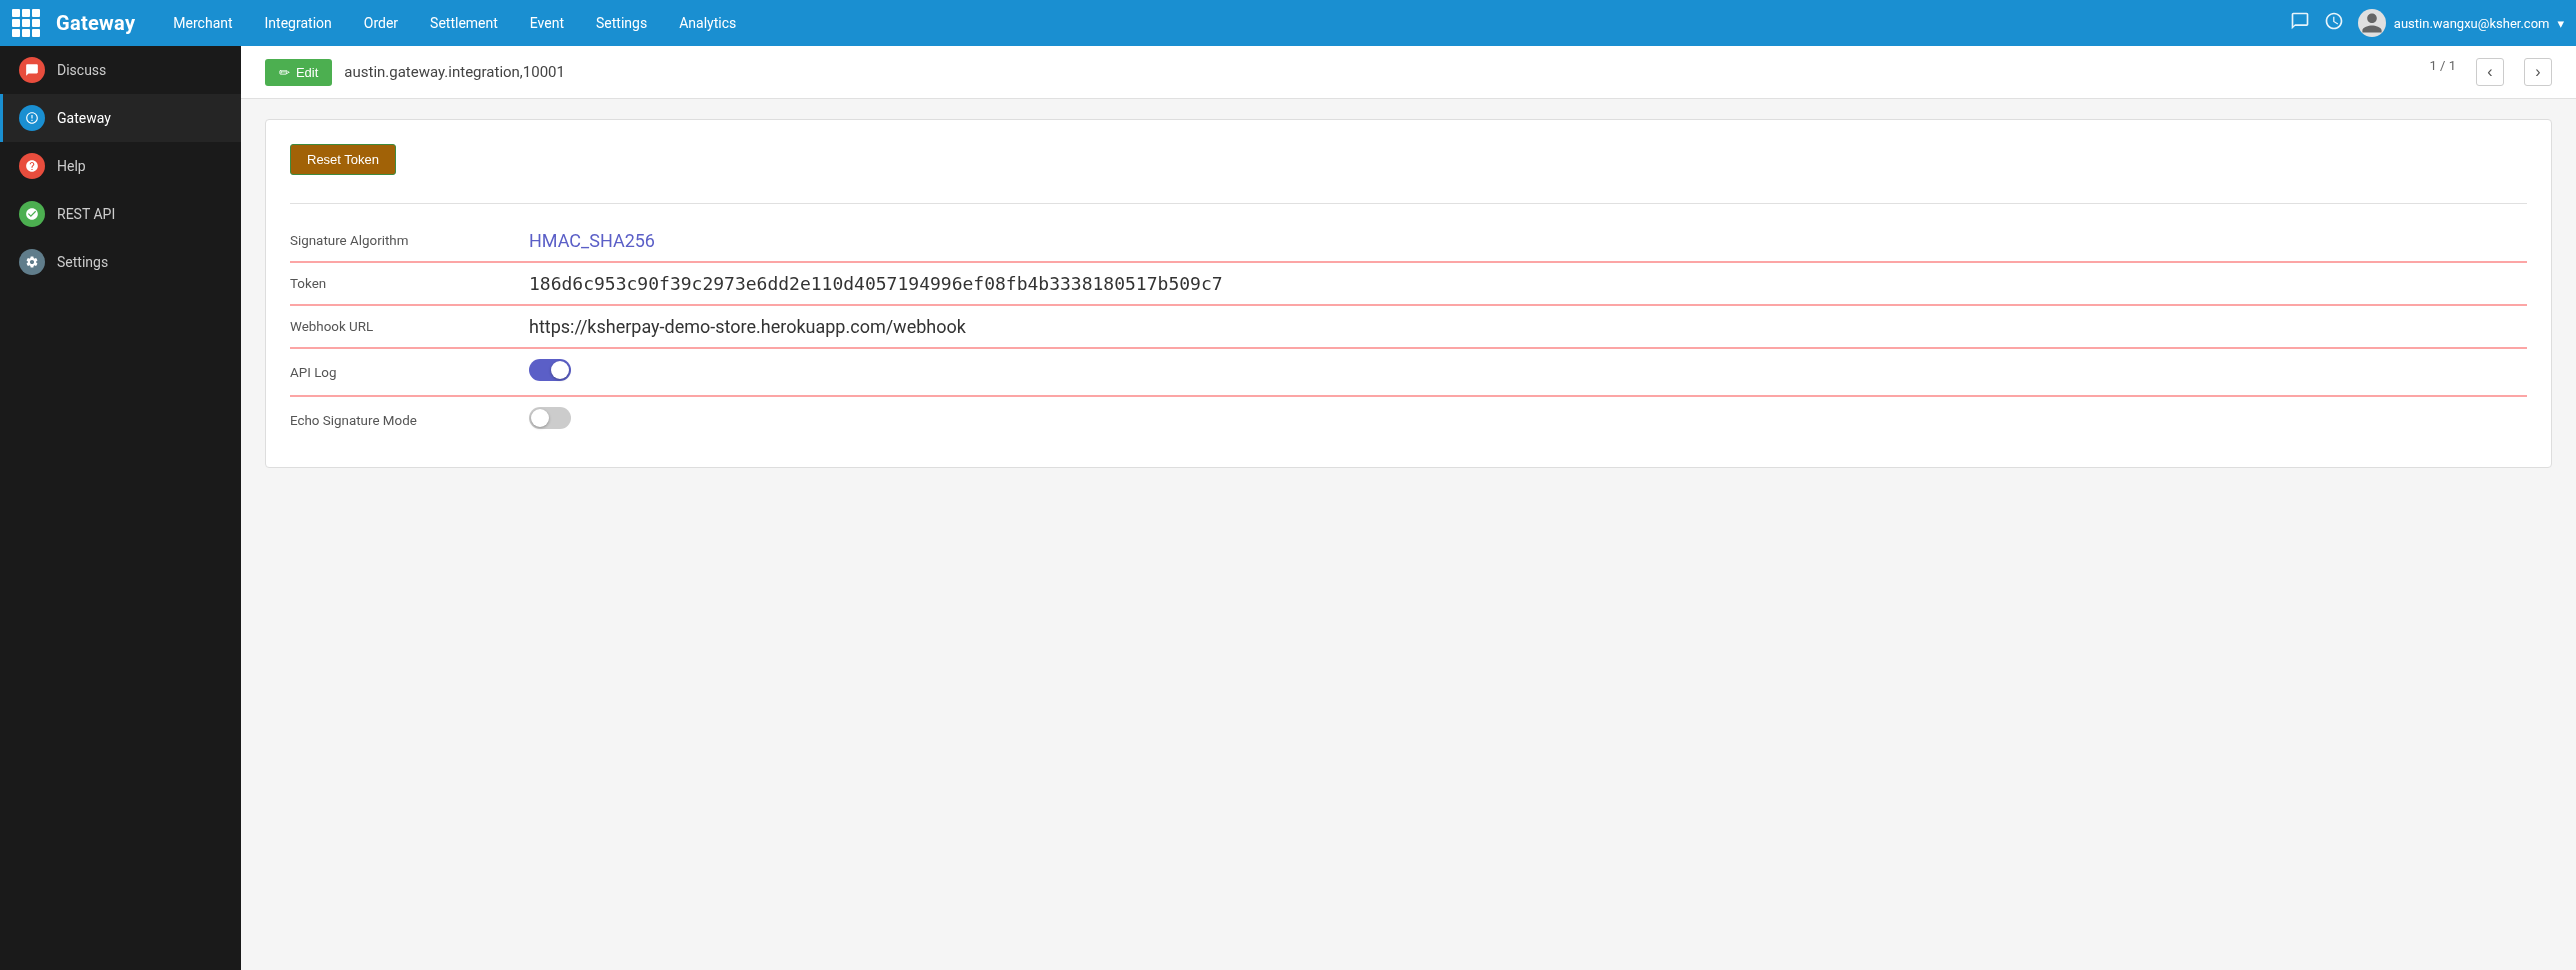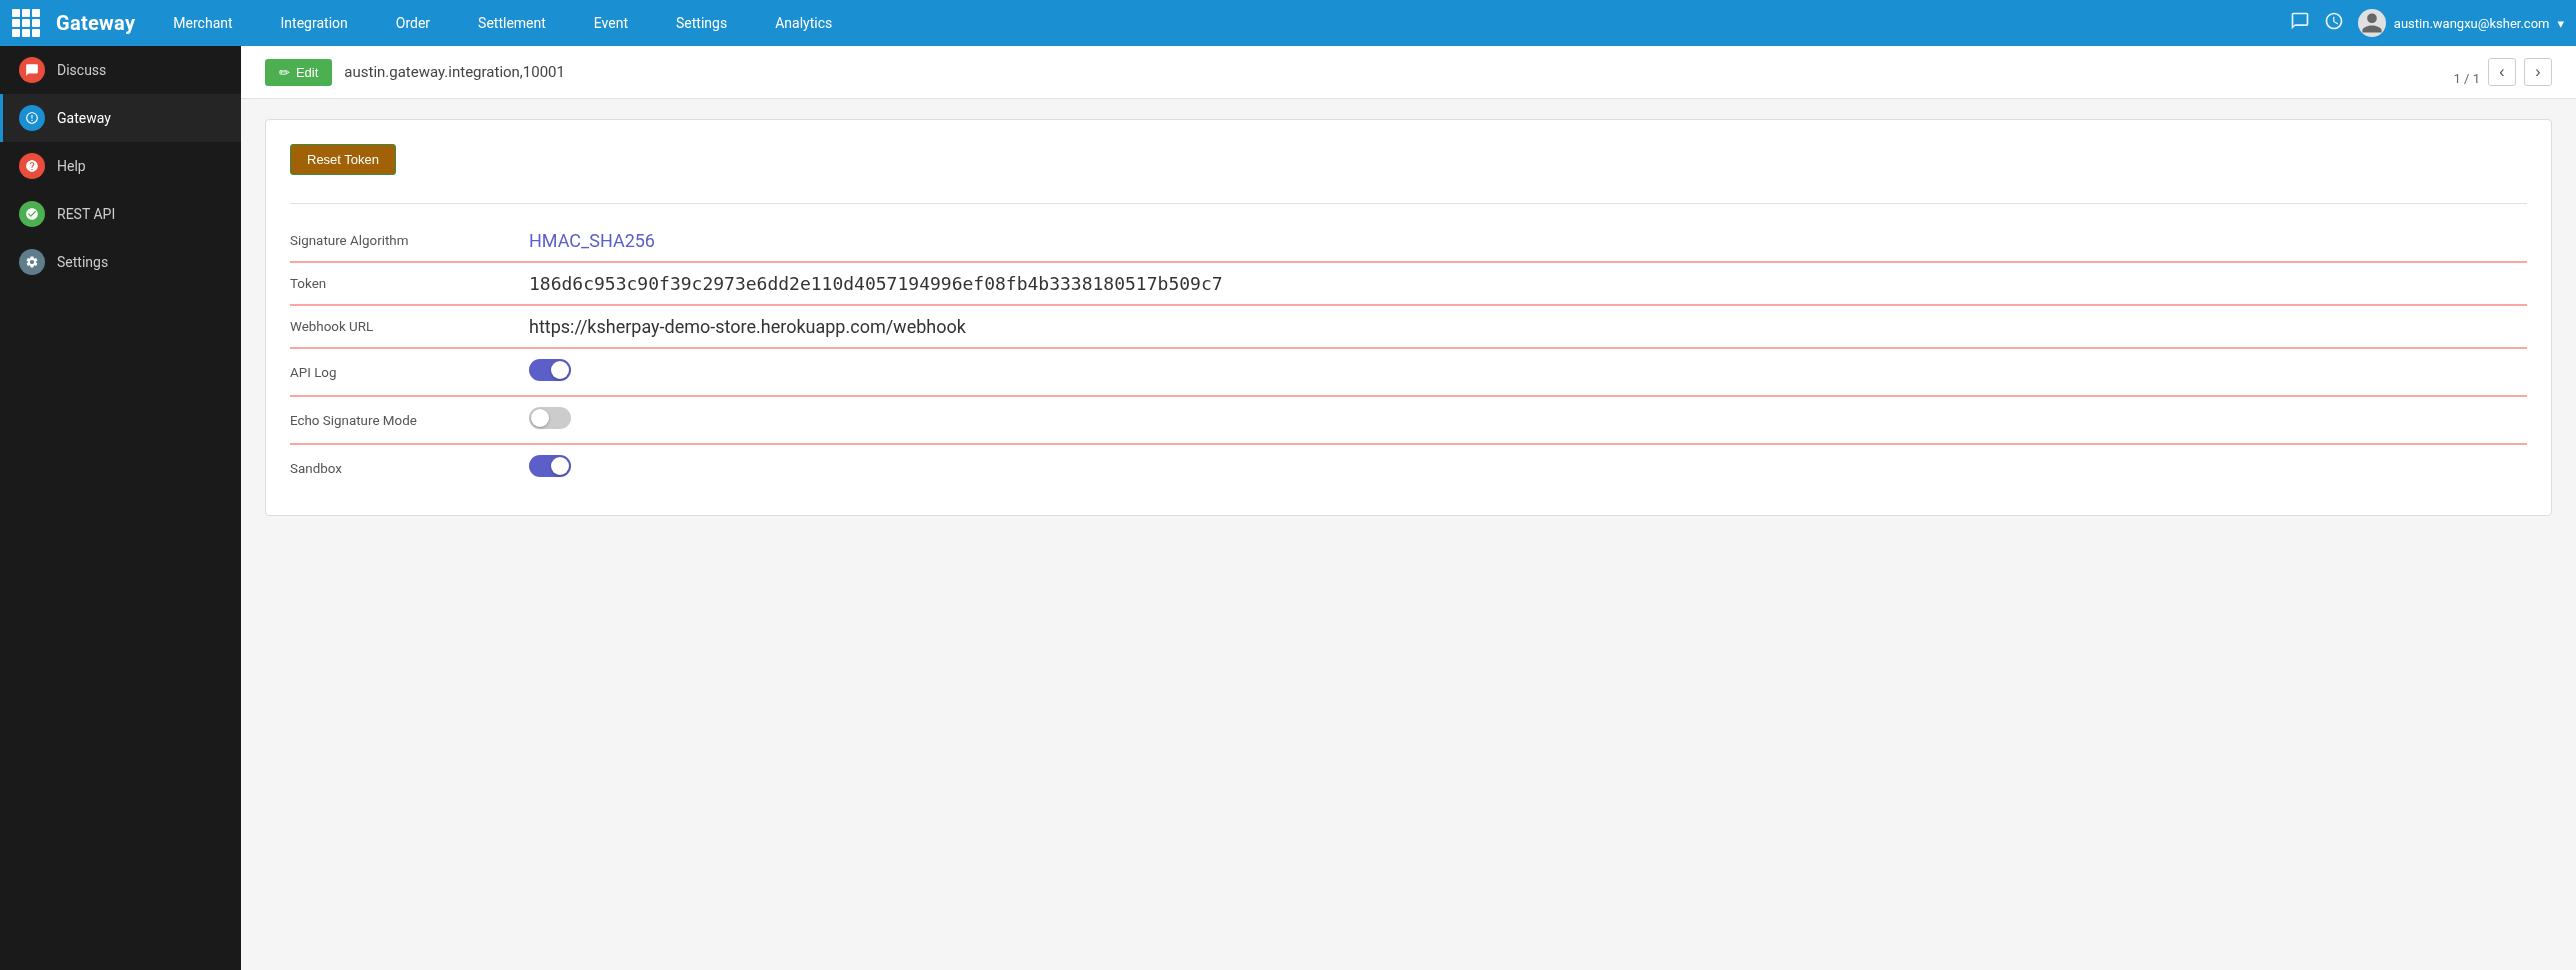--- a/index.html
+++ b/index.html
@@ -30,21 +30,21 @@
     }
     .topbar-logo {
       color: white;
       font-size: 20px;
       font-weight: 700;
       letter-spacing: 0.3px;
       margin-right: 8px;
     }
     .topbar-nav {
       display: flex;
-      gap: 20px;
+      gap: 4px;
       flex: 1;
     }
     .topbar-nav-item {
       color: white;
       padding: 6px 14px;
       border-radius: 3px;
       cursor: pointer;
       font-size: 14px;
       white-space: nowrap;
     }
@@ -155,22 +155,22 @@
       border-radius: 3px;
       cursor: pointer;
       font-size: 13px;
       display: flex;
       align-items: center;
       gap: 6px;
     }
 
     .pagination {
       display: flex;
-      align-items: flex-end;
-      gap: 8px;
+      align-items: flex-start;
+      gap: 20px;
       font-size: 13px;
       color: #666;
     }
     .pagination-btn {
       background: none;
       border: 1px solid #ccc;
       border-radius: 3px;
       width: 28px; height: 28px;
       cursor: pointer;
       display: flex; align-items: center; justify-content: center;
@@ -411,27 +411,18 @@
           <div class="field-label">Echo Signature Mode</div>
           <div class="field-value">
             <label class="toggle">
               <div class="toggle-track off"></div>
               <div class="toggle-thumb off"></div>
             </label>
           </div>
         </div>
 
         
-        <div class="field-row">
-          <div class="field-label">Sandbox</div>
-          <div class="field-value">
-            <label class="toggle">
-              <div class="toggle-track on"></div>
-              <div class="toggle-thumb on"></div>
-            </label>
-          </div>
-        </div>
 
       </div>
     </div>
   </div>
 </div>
 
 
 </body></html>

